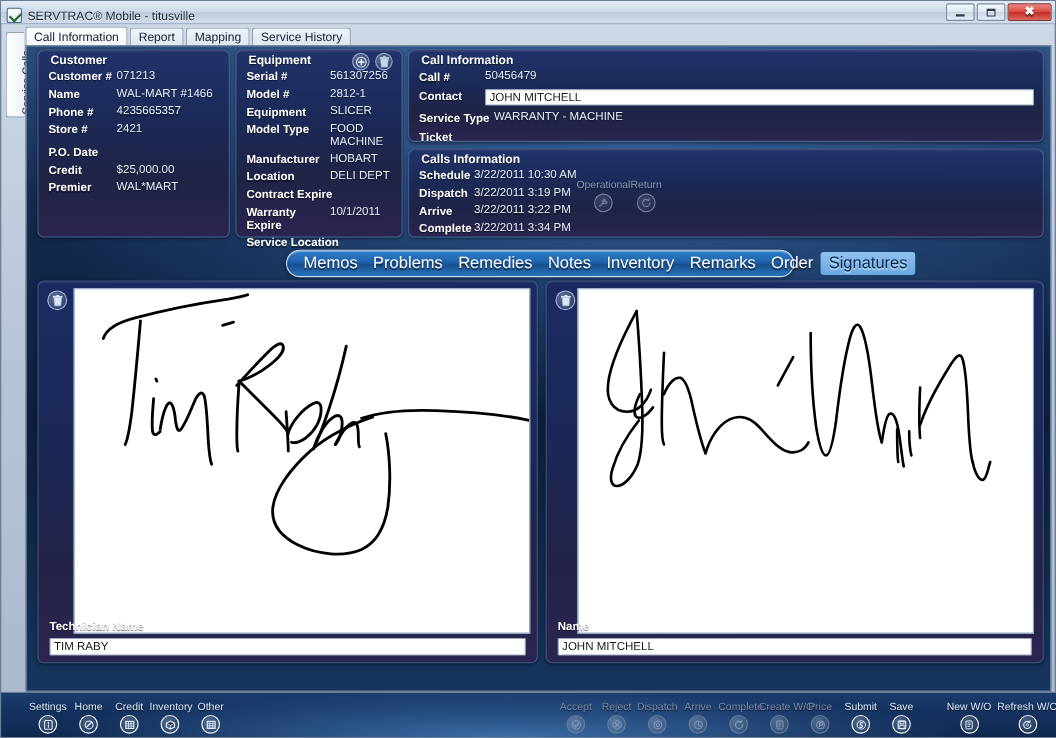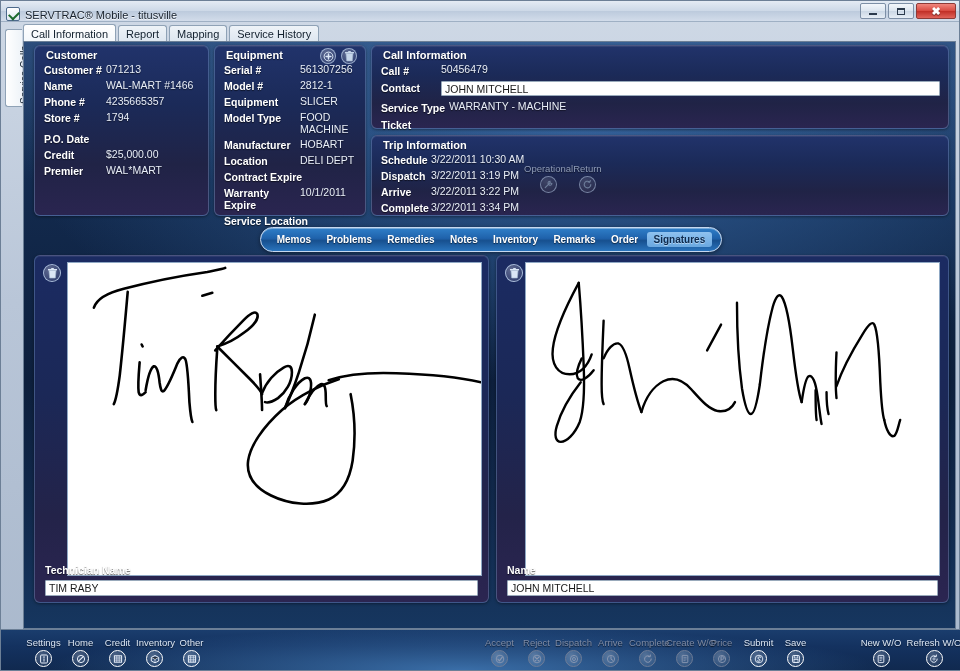--- a/index.html
+++ b/index.html
@@ -201,21 +201,21 @@
     width: 462px; height: 25px;
     border-radius: 13px;
     border: 1px solid #c6d8ef;
     background: linear-gradient(180deg,#2f7fc9 0%, #1f62ab 45%, #17508f 55%, #2a74bd 100%);
     box-shadow: 0 1px 4px rgba(0,0,0,.45), inset 0 1px 0 rgba(255,255,255,.35);
     display: flex; align-items: center; justify-content: space-around;
     padding: 0 8px;
     z-index: 3;
   }
   .pill {
-    font-size: 10px; color: #ffffff; font-weight: bold;
+    font-size: 15px; color: #ffffff; font-weight: normal;
     text-shadow: 0 1px 1px rgba(0,0,0,.55);
     padding: 2px 7px; border-radius: 3px; cursor: pointer; white-space: nowrap;
   }
   .pill.active {
     background: linear-gradient(180deg,#8fc2ef 0%, #6aa8e0 100%);
     color: #0d2a4d; text-shadow: 0 1px 0 rgba(255,255,255,.45);
   }
 
   
   .sigcard {
@@ -338,21 +338,21 @@
         <div class="frow">
           <span class="flabel">Name</span>
           <span class="fvalue">WAL-MART #1466</span>
         </div>
         <div class="frow">
           <span class="flabel">Phone #</span>
           <span class="fvalue">4235665357</span>
         </div>
         <div class="frow" style="margin-bottom:9px;">
           <span class="flabel">Store #</span>
-          <span class="fvalue">1794</span>
+          <span class="fvalue">2421</span>
         </div>
         <div class="frow">
           <span class="flabel">P.O. Date</span>
           <span class="fvalue"></span>
         </div>
         <div class="frow">
           <span class="flabel">Credit</span>
           <span class="fvalue">$25,000.00</span>
         </div>
         <div class="frow">
@@ -435,21 +435,21 @@
           <span class="fvalue">WARRANTY - MACHINE</span>
         </div>
         <div class="frow">
           <span class="flabel">Ticket</span>
           <span class="fvalue"></span>
         </div>
       </div>
     </div>
 
     <div class="panel" id="panel-trip">
-      <div class="panel-title">Trip Information</div>
+      <div class="panel-title">Calls Information</div>
       <div class="panel-body">
         <div class="frow">
           <span class="flabel">Schedule</span>
           <span class="fvalue">3/22/2011 10:30 AM</span>
         </div>
         <div class="frow">
           <span class="flabel">Dispatch</span>
           <span class="fvalue">3/22/2011 3:19 PM</span>
         </div>
         <div class="frow">
@@ -645,21 +645,21 @@
         <span class="tblabel">Other</span>
         <div class="tbcirc">
           <svg width="10" height="10" viewBox="0 0 10 10">
             <rect x="1.4" y="1.8" width="7.2" height="6.4" fill="none" stroke="#e6eefa" stroke-width="1"></rect>
             <path d="M1.4 3.7 H8.6 M1.4 5.4 H8.6 M1.4 6.9 H8.6 M3.6 1.8 V8.2 M6.4 1.8 V8.2" stroke="#e6eefa" stroke-width=".6"></path>
           </svg>
         </div>
       </div>
     </div>
 
-    <div class="tbgroup" style="left:480px; top:7px;justify-content:flex-end;">
+    <div class="tbgroup" style="left:504px; top:7px;justify-content:flex-end;">
       <div class="tbitem dim">
         <span class="tblabel">Accept</span>
         <div class="tbcirc">
           <svg width="10" height="10" viewBox="0 0 10 10">
             <circle cx="5" cy="5" r="3.8" fill="none" stroke="#8b98b2" stroke-width=".9"></circle>
             <path d="M2.9 5.2 L4.4 6.8 L7.3 3.1" fill="none" stroke="#8b98b2" stroke-width="1.2" stroke-linecap="round" stroke-linejoin="round"></path>
           </svg>
         </div>
       </div>
       <div class="tbitem dim">

